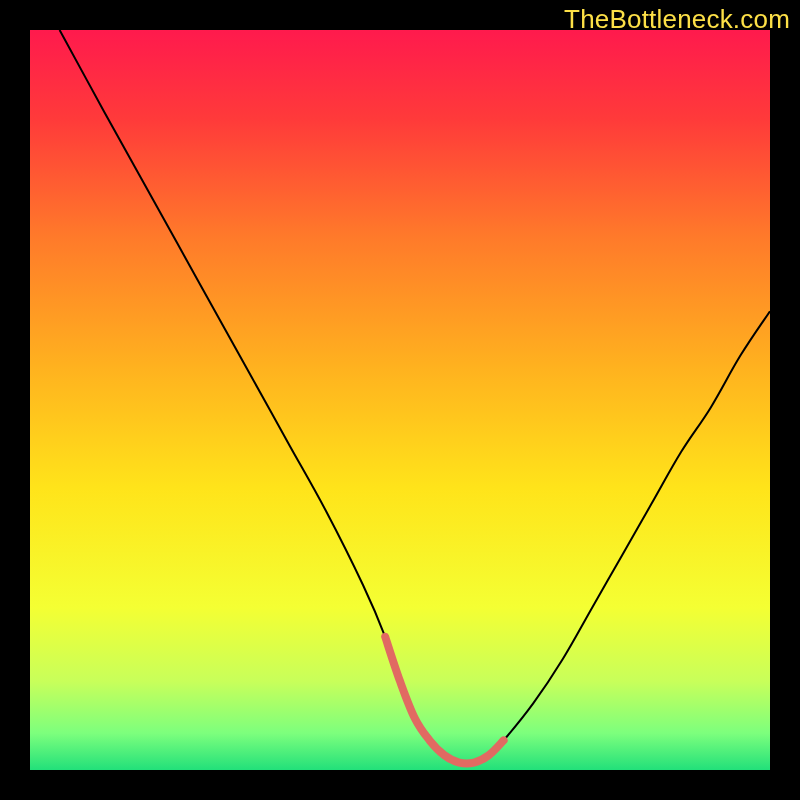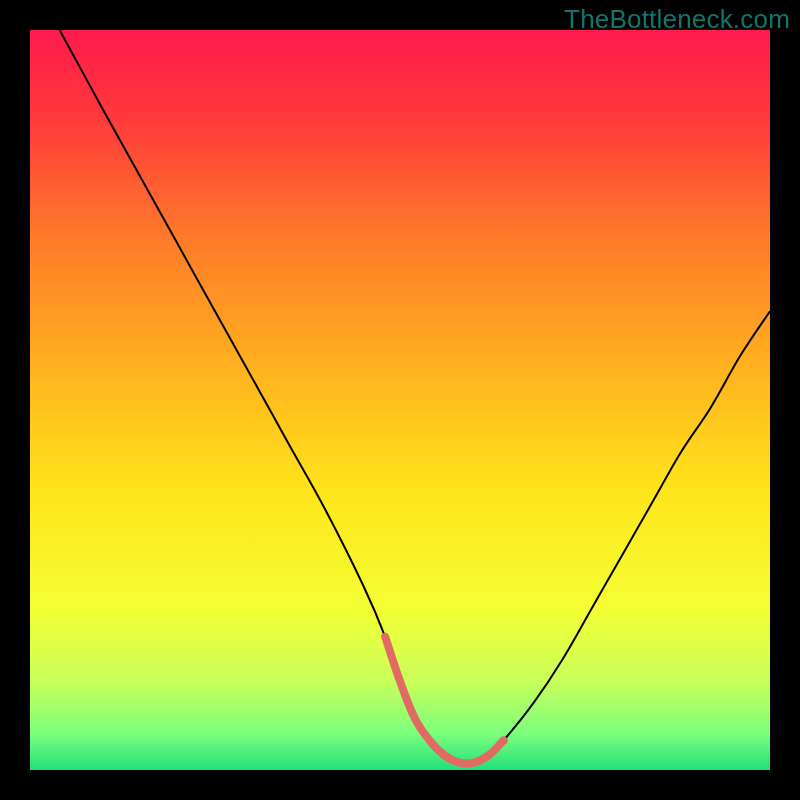--- a/index.html
+++ b/index.html
@@ -21,21 +21,21 @@
     position: absolute;
     left: 30px;
     top: 30px;
     width: 740px;
     height: 740px;
   }
   .watermark {
     position: absolute;
     top: 4px;
     right: 10px;
-    color: #0f766e;
+    color: #fde047;
     font-size: 26px;
     font-weight: 500;
     letter-spacing: 0.2px;
     user-select: none;
   }
   svg {
     display: block;
   }
 </style>
 </head>

